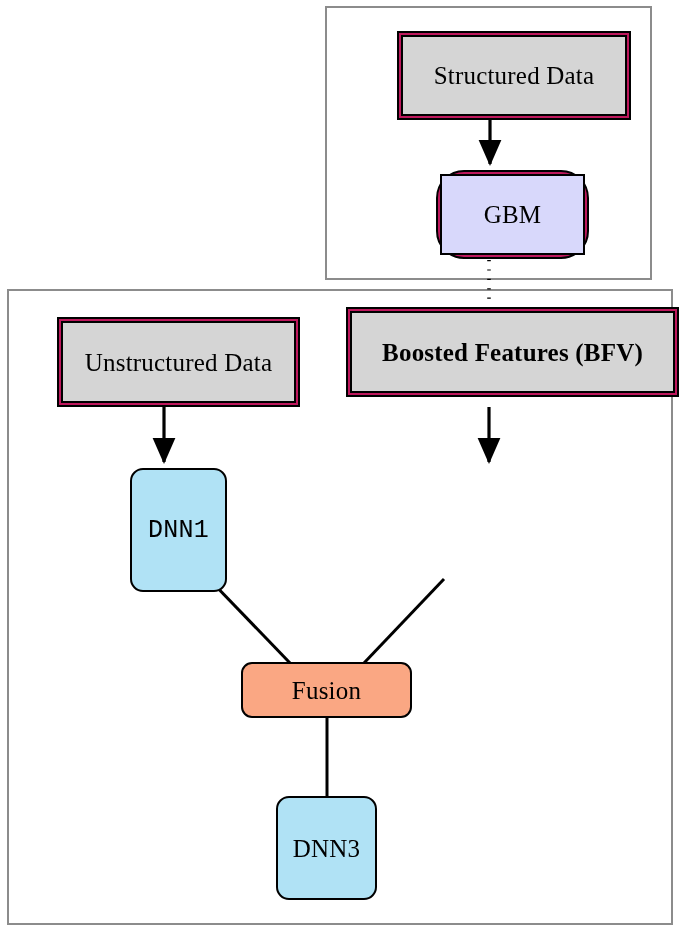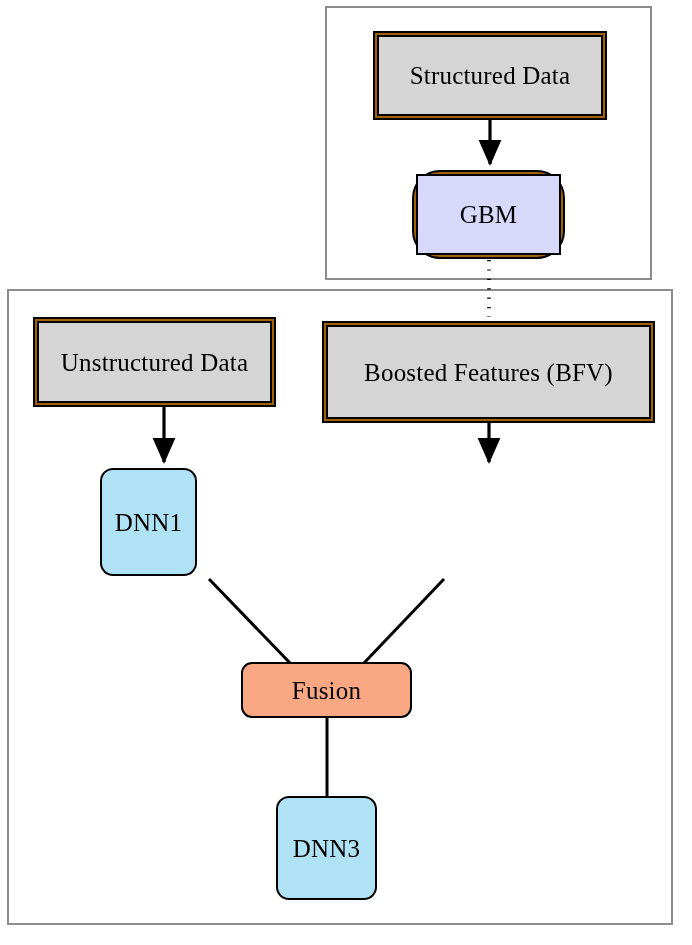--- a/index.html
+++ b/index.html
@@ -24,22 +24,23 @@
     border: 2px solid #8c8c8c;
     background: transparent;
     box-sizing: border-box;
   }
 
   
   .data-node {
     position: absolute;
     box-sizing: border-box;
     border: 2px solid #000000;
-    background: #a16207;
+    background: #be185d;
     padding: 2px;
+    margin-left: 24px;
   }
   .data-node > .inner {
     width: 100%;
     height: 100%;
     box-sizing: border-box;
     border: 2px solid #000000;
     background: #d5d5d5;
     display: flex;
     align-items: center;
     justify-content: center;
@@ -140,27 +141,27 @@
       <span class="node-label">GBM</span>
     </div>
   </div>
 
   <div class="data-node" style="left:33px; top:317px; width:243px; height:90px;">
     <div class="inner">
       <span class="node-label">Unstructured Data</span>
     </div>
   </div>
 
-  <div class="data-node" style="left:322px; top:321px; width:333px; height:102px;">
+  <div class="data-node" style="left:322px; top:307px; width:333px; height:90px;font-weight:bold;">
     <div class="inner">
       <span class="node-label">Boosted Features (BFV)</span>
     </div>
   </div>
 
-  <div class="dnn-node" style="left:100px; top:468px; width:97px; height:108px;">
+  <div class="dnn-node" style="left:130px; top:468px; width:97px; height:124px;font-family:Liberation Mono, monospace;">
     <span class="node-label">DNN1</span>
   </div>
 
 
   <div class="fusion-node" style="left:241px; top:662px; width:171px; height:56px;">
     <span class="node-label">Fusion</span>
   </div>
 
   <div class="dnn-node" style="left:276px; top:796px; width:101px; height:104px;">
     <span class="node-label">DNN3</span>

